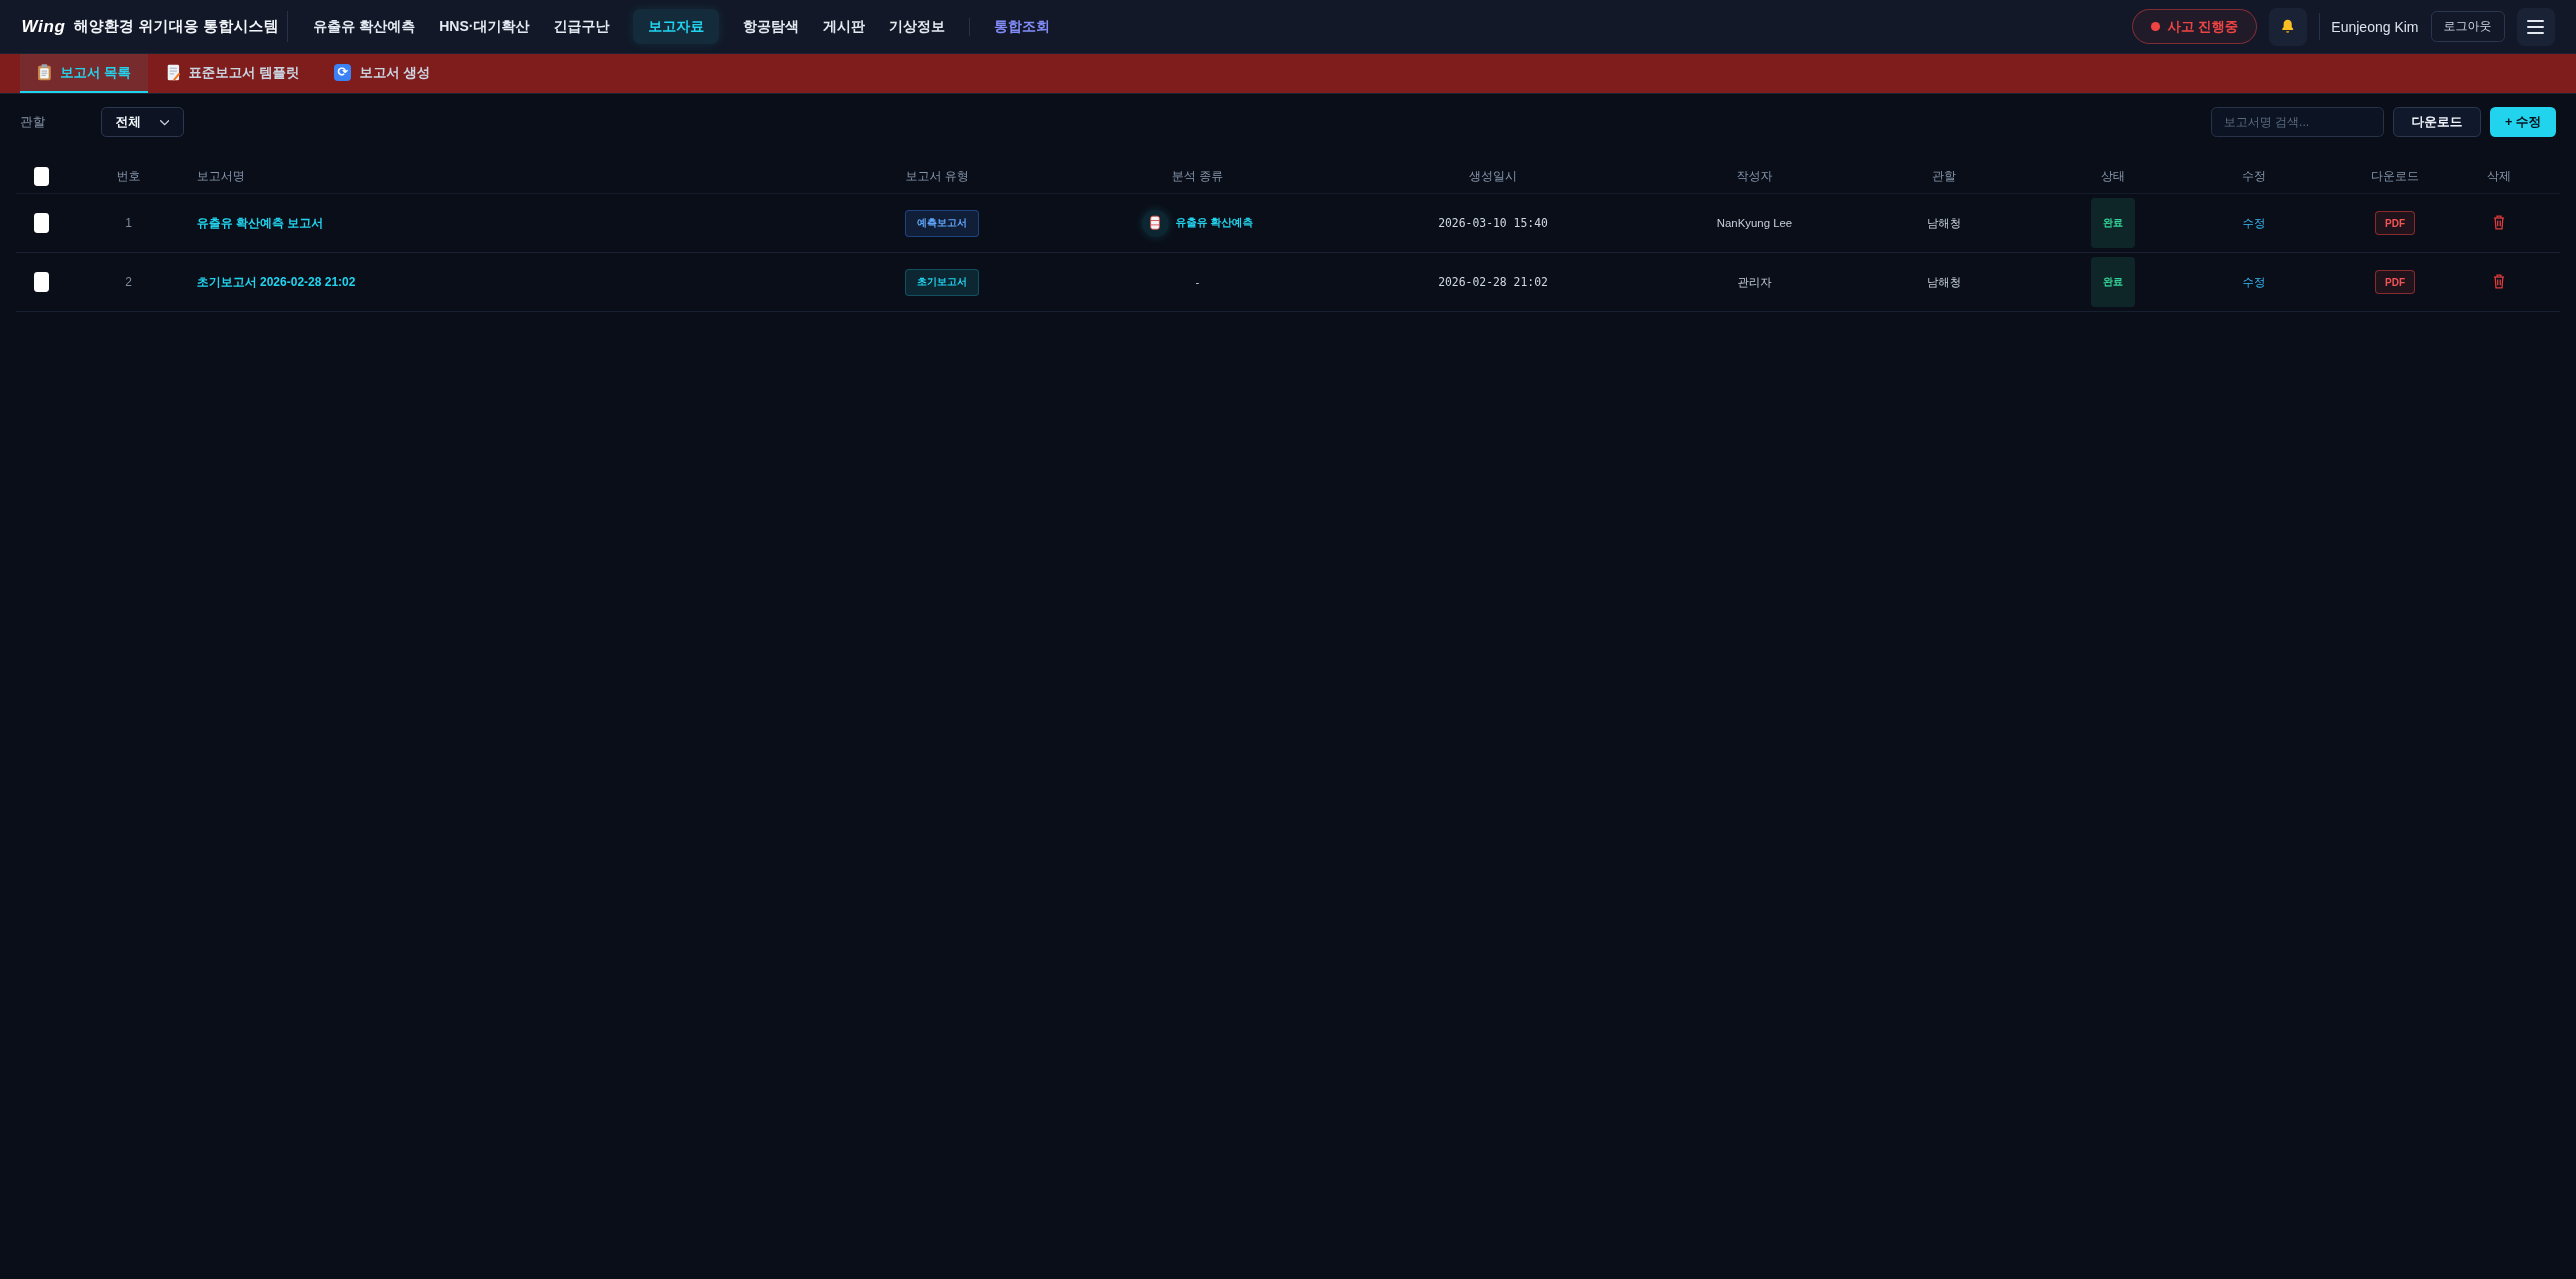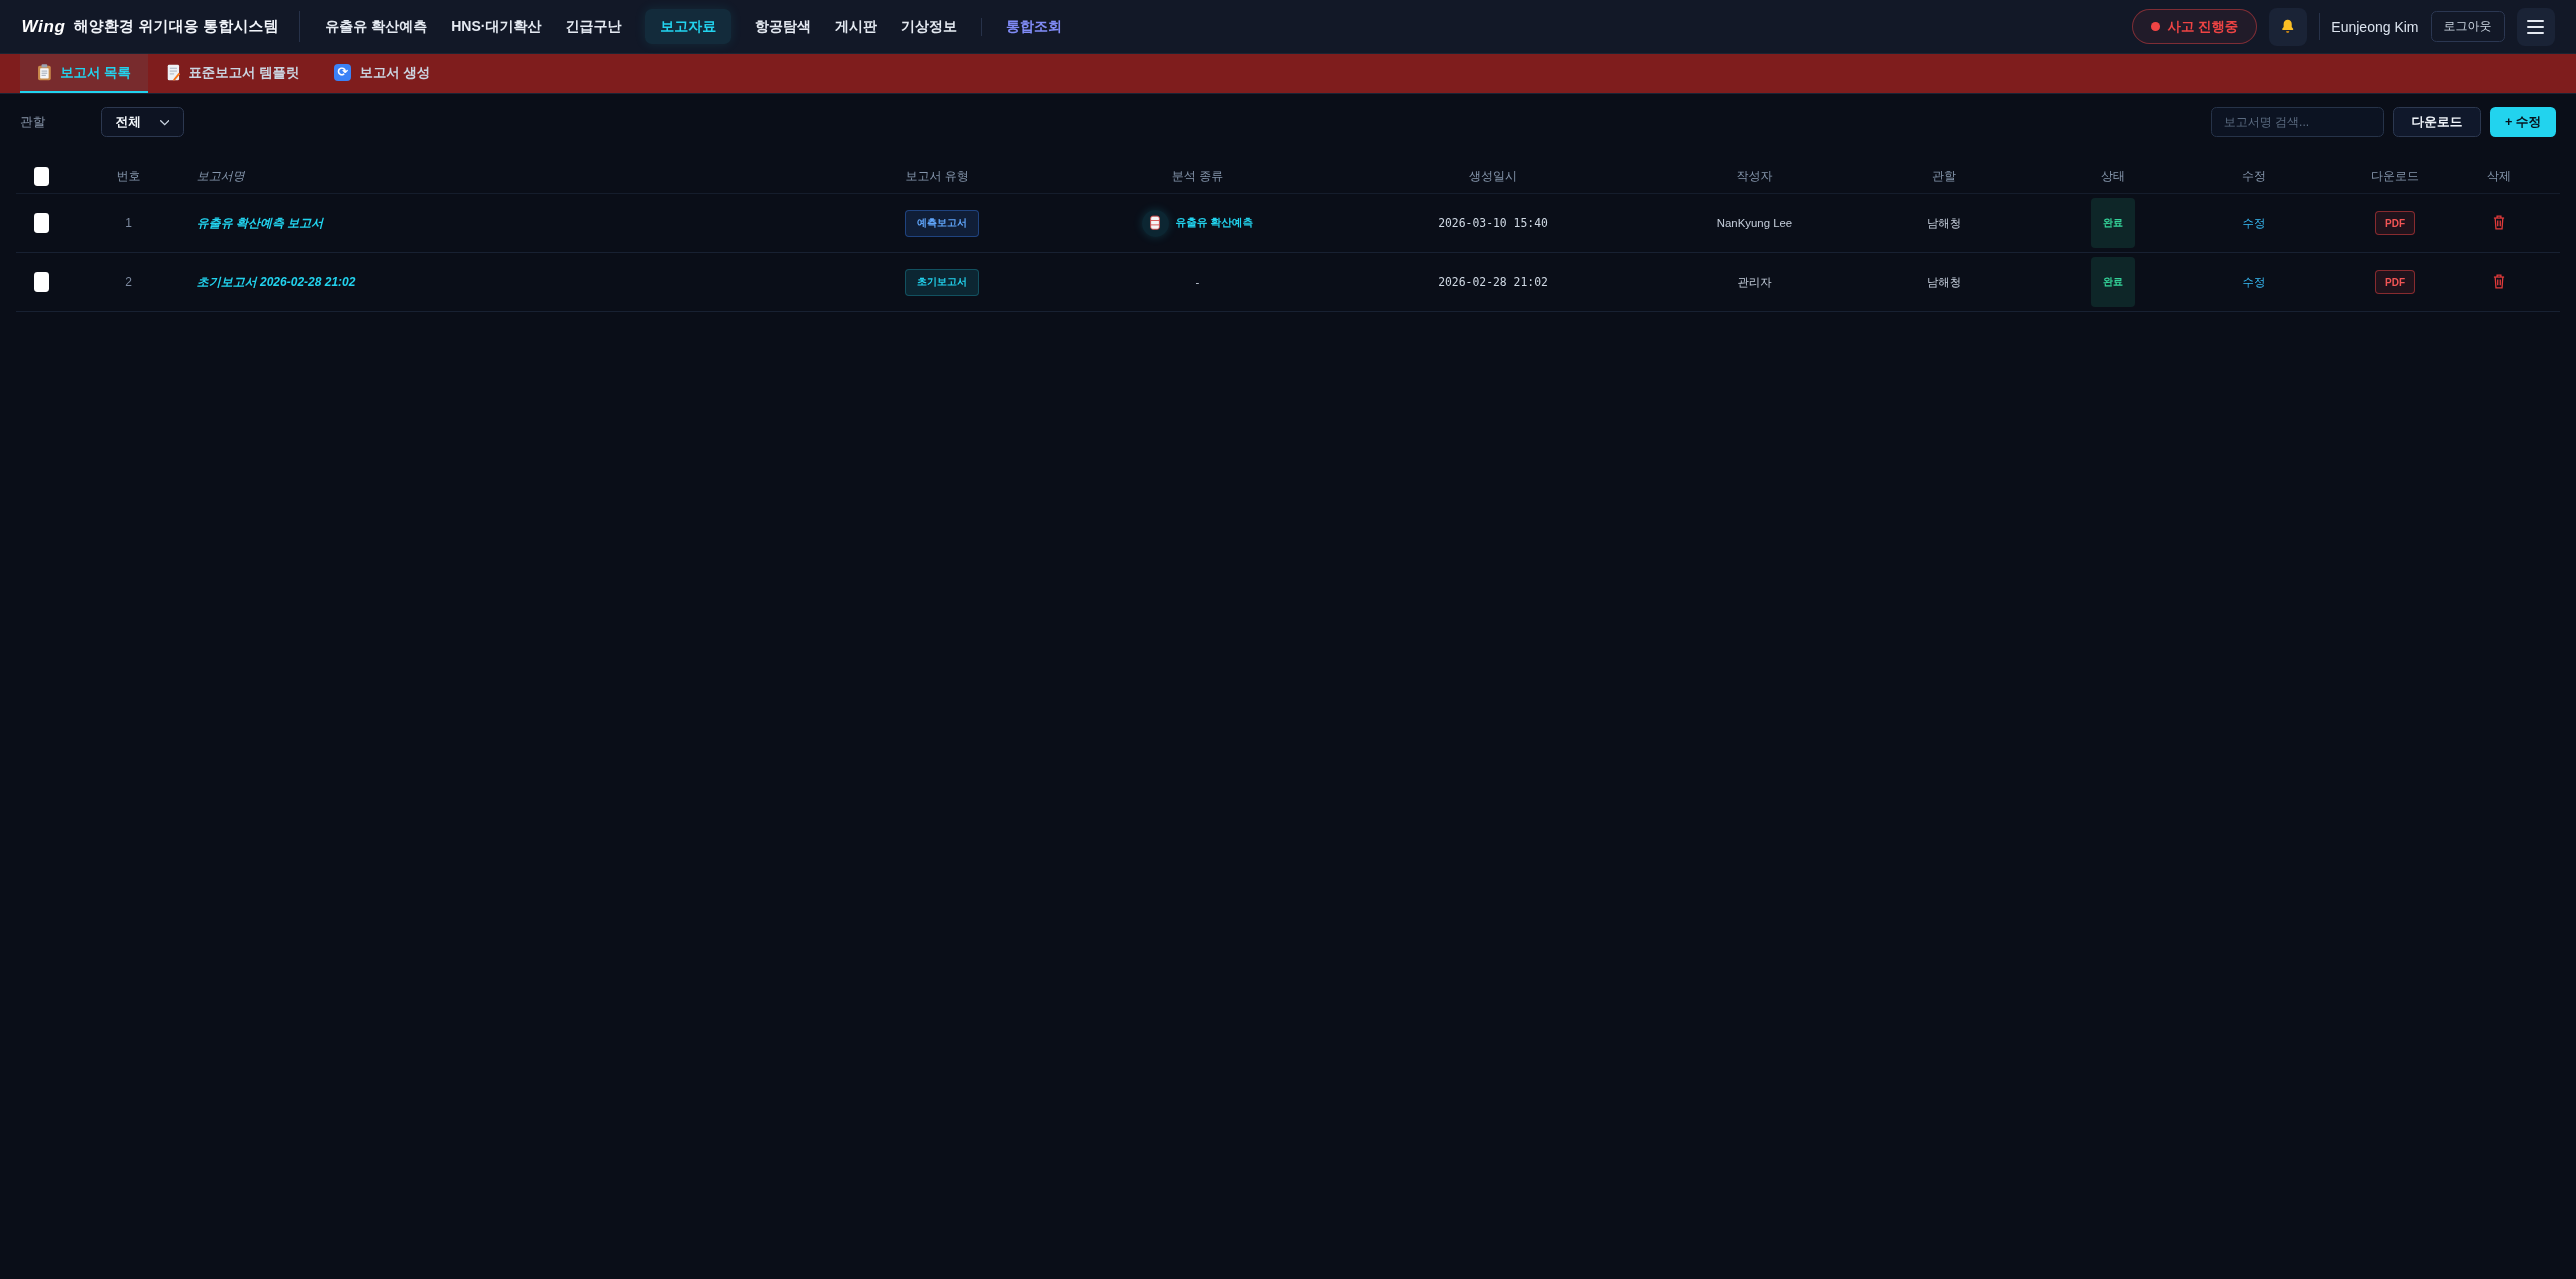--- a/index.html
+++ b/index.html
@@ -1,20 +1,20 @@
 <!DOCTYPE html>
 <html style="font-size:10.7px"><head>
 <meta charset="utf-8">
 <style>
   * { margin:0; padding:0; box-sizing:border-box; }
   html,body { width:2576px; height:1279px; background:#0a0e18; font-family:"Liberation Sans","DejaVu Sans",sans-serif; color:#e2e8f0; overflow:hidden; }
 
   
   .topbar { height:54px; background:#121827; border-bottom:0.7px solid #1c2433; display:flex; align-items:center; padding:0 21.5px; }
-  .logo-area { display:flex; align-items:center; gap:8px; padding-right:20px; border-right:0.7px solid #27324a; height:31px; }
+  .logo-area { display:flex; align-items:center; gap:8px; padding-right:8px; border-right:0.7px solid #27324a; height:31px; }
   .logo-mark { font-size:17px; font-weight:bold; font-style:italic; letter-spacing:0.7px; color:#ffffff; }
   .logo-title { font-size:14.8px; font-weight:bold; color:#f2f5fa; letter-spacing:0.3px; }
   .nav { display:flex; align-items:center; gap:24px; margin-left:25.5px; }
   .nav-item { font-size:14px; font-weight:bold; color:#e5eaf2; cursor:pointer; white-space:nowrap; }
   .nav-item.active { background:rgba(34,211,238,0.10); color:#22d3ee; padding:8.7px 14.8px; border-radius:6.7px; box-shadow:0 0 12px rgba(34,211,238,0.10); }
   .nav-accent-wrap { border-left:0.7px solid #27324a; padding-left:24px; }
   .nav-item.accent { color:#818cf8; }
   .topbar-right { margin-left:auto; display:flex; align-items:center; gap:12px; }
   .incident-badge { display:flex; align-items:center; gap:8px; padding:7.4px 17.4px; border-radius:670px; border:0.7px solid rgba(239,68,68,0.45); background:rgba(239,68,68,0.07); color:#ef4444; font-size:13.4px; font-weight:600; white-space:nowrap; }
   .incident-dot { width:8.7px; height:8.7px; border-radius:50%; background:#ef4444; }
@@ -43,21 +43,21 @@
   .btn-primary { height:29.5px; padding:0 14.8px; background:#22d3ee; border:none; border-radius:5.4px; color:#07121c; font-size:12.7px; font-weight:bold; cursor:pointer; }
 
   
   table { width:2544px; margin:8px 16px 0 16px; border-collapse:collapse; table-layout:fixed; }
   th { height:34px; color:#8697ad; font-size:12px; font-weight:normal; border-bottom:0.7px solid #151d2c; }
   td { height:59px; font-size:11.4px; color:#c6cfdc; border-bottom:0.7px solid #182132; }
   .al { text-align:left; } .ac { text-align:center; }
   .cell-type { padding-left:13.4px; }
   .num { color:#7d8aa0; font-size:12px; }
   .report-link { color:#22d3ee; font-weight:bold; font-size:12px; text-decoration:none; cursor:pointer; }
-  .name-pad { padding-left:6.7px;font-style:italic; }
+  .name-pad { padding-left:6.7px; }
   .badge { display:inline-block; padding:5.4px 10.7px; border-radius:4px; font-size:10px; font-weight:bold; white-space:nowrap; }
   .badge-blue { background:rgba(59,130,246,0.14); border:0.7px solid rgba(59,130,246,0.38); color:#60a5fa; }
   .badge-cyan { background:rgba(34,211,238,0.12); border:0.7px solid rgba(34,211,238,0.25); color:#22d3ee; }
   .badge-green { background:rgba(52,211,153,0.12); color:#34d399; padding:18px 12px; }
   .badge-pdf { background:rgba(239,68,68,0.10); border:0.7px solid rgba(239,68,68,0.5); color:#f25555; border-radius:4px; padding:5.4px 9.4px; cursor:pointer; }
   .analysis-wrap { display:flex; align-items:center; justify-content:center; gap:6.7px; }
   .glow-circle { width:27px; height:27px; border-radius:50%; background:rgba(34,211,238,0.12); display:flex; align-items:center; justify-content:center; box-shadow:0 0 9.4px rgba(34,211,238,0.18); }
   .analysis-text { color:#22d3ee; font-weight:bold; font-size:10.7px; white-space:nowrap; }
   .mono { font-family:"DejaVu Sans Mono","Liberation Mono",monospace; font-size:11.4px; color:#cfd8e3; }
   .edit-link { color:#38bdf8; font-size:11.4px; cursor:pointer; text-decoration:none; }

